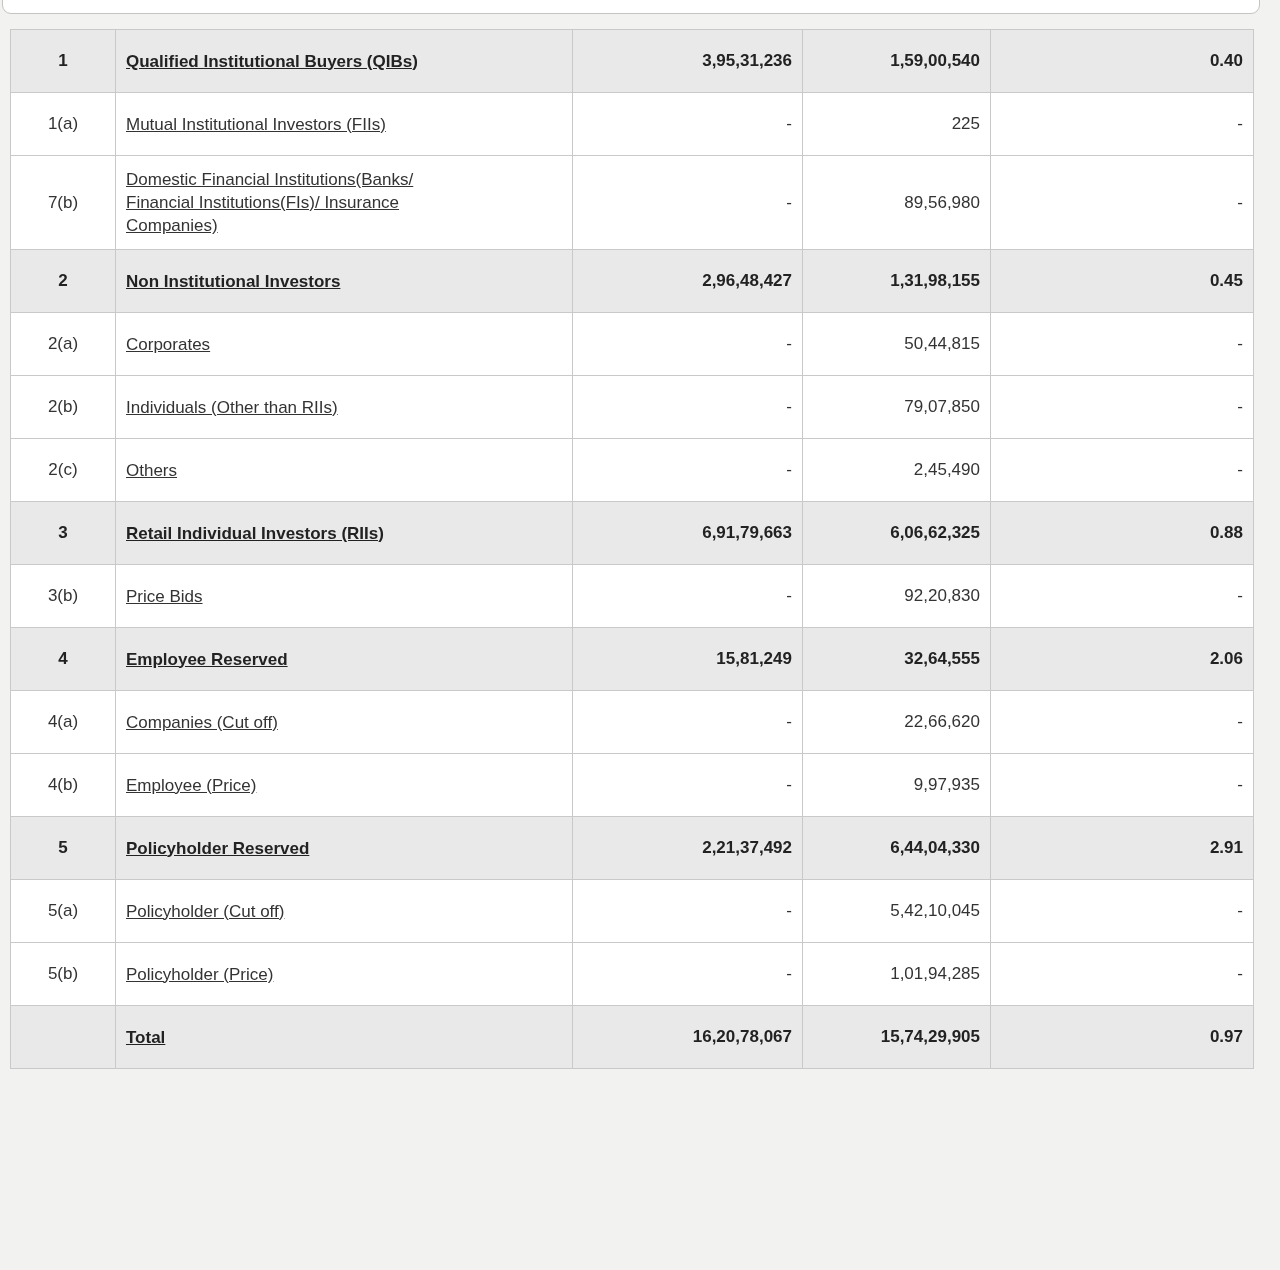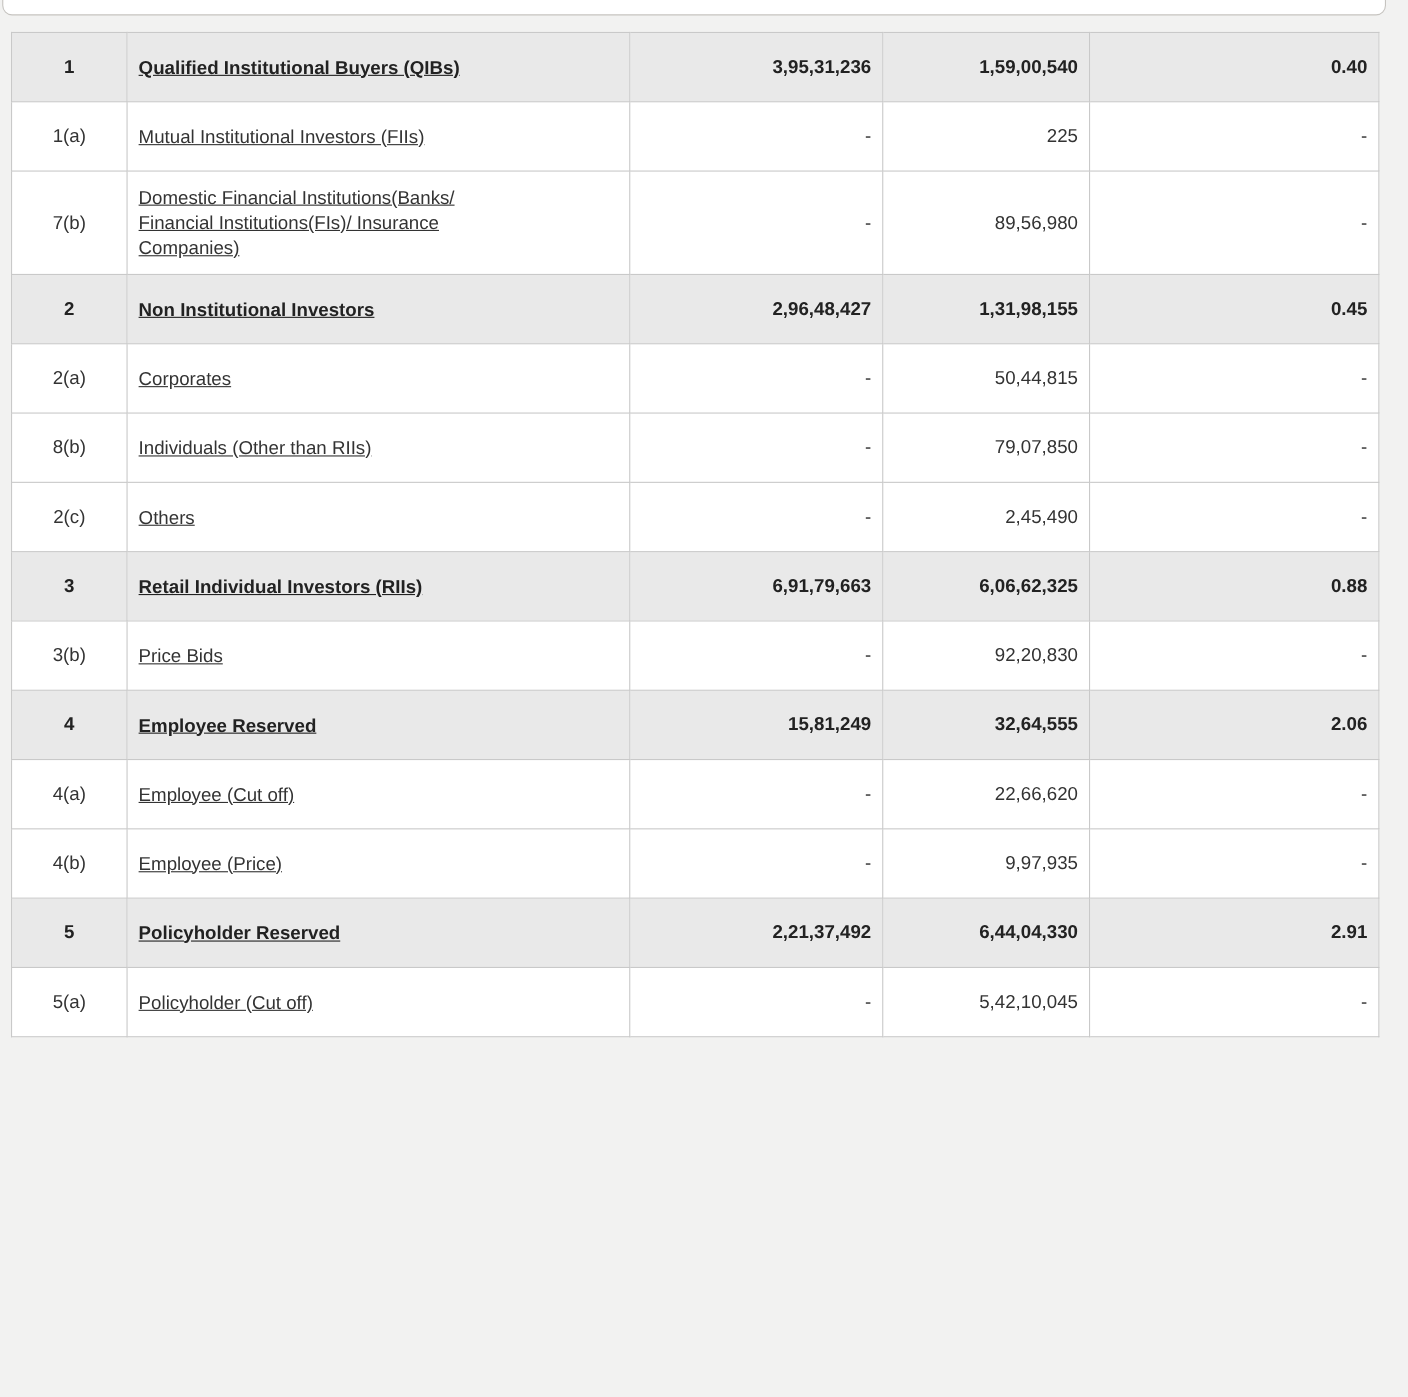--- a/index.html
+++ b/index.html
@@ -111,21 +111,21 @@
     <td class="cell-num">0.45</td>
   </tr>
         <tr>
     <td class="cell-sr">2(a)</td>
     <td class="cell-category">Corporates</td>
     <td class="cell-num">-</td>
     <td class="cell-num">50,44,815</td>
     <td class="cell-num">-</td>
   </tr>
         <tr>
-    <td class="cell-sr">8(b)</td>
+    <td class="cell-sr">2(b)</td>
     <td class="cell-category">Individuals (Other than RIIs)</td>
     <td class="cell-num">-</td>
     <td class="cell-num">79,07,850</td>
     <td class="cell-num">-</td>
   </tr>
         <tr>
     <td class="cell-sr">2(c)</td>
     <td class="cell-category">Others</td>
     <td class="cell-num">-</td>
     <td class="cell-num">2,45,490</td>
@@ -147,21 +147,21 @@
   </tr>
         <tr class="section">
     <td class="cell-sr">4</td>
     <td class="cell-category">Employee Reserved</td>
     <td class="cell-num">15,81,249</td>
     <td class="cell-num">32,64,555</td>
     <td class="cell-num">2.06</td>
   </tr>
         <tr>
     <td class="cell-sr">4(a)</td>
-    <td class="cell-category">Employee (Cut off)</td>
+    <td class="cell-category">Companies (Cut off)</td>
     <td class="cell-num">-</td>
     <td class="cell-num">22,66,620</td>
     <td class="cell-num">-</td>
   </tr>
         <tr>
     <td class="cell-sr">4(b)</td>
     <td class="cell-category">Employee (Price)</td>
     <td class="cell-num">-</td>
     <td class="cell-num">9,97,935</td>
     <td class="cell-num">-</td>
@@ -173,15 +173,29 @@
     <td class="cell-num">6,44,04,330</td>
     <td class="cell-num">2.91</td>
   </tr>
         <tr>
     <td class="cell-sr">5(a)</td>
     <td class="cell-category">Policyholder (Cut off)</td>
     <td class="cell-num">-</td>
     <td class="cell-num">5,42,10,045</td>
     <td class="cell-num">-</td>
   </tr>
+        <tr>
+    <td class="cell-sr">5(b)</td>
+    <td class="cell-category">Policyholder (Price)</td>
+    <td class="cell-num">-</td>
+    <td class="cell-num">1,01,94,285</td>
+    <td class="cell-num">-</td>
+  </tr>
+        <tr class="section">
+    <td class="cell-sr"></td>
+    <td class="cell-category">Total</td>
+    <td class="cell-num">16,20,78,067</td>
+    <td class="cell-num">15,74,29,905</td>
+    <td class="cell-num">0.97</td>
+  </tr>
       </tbody>
   </table>
 </div>
 
 </body></html>

